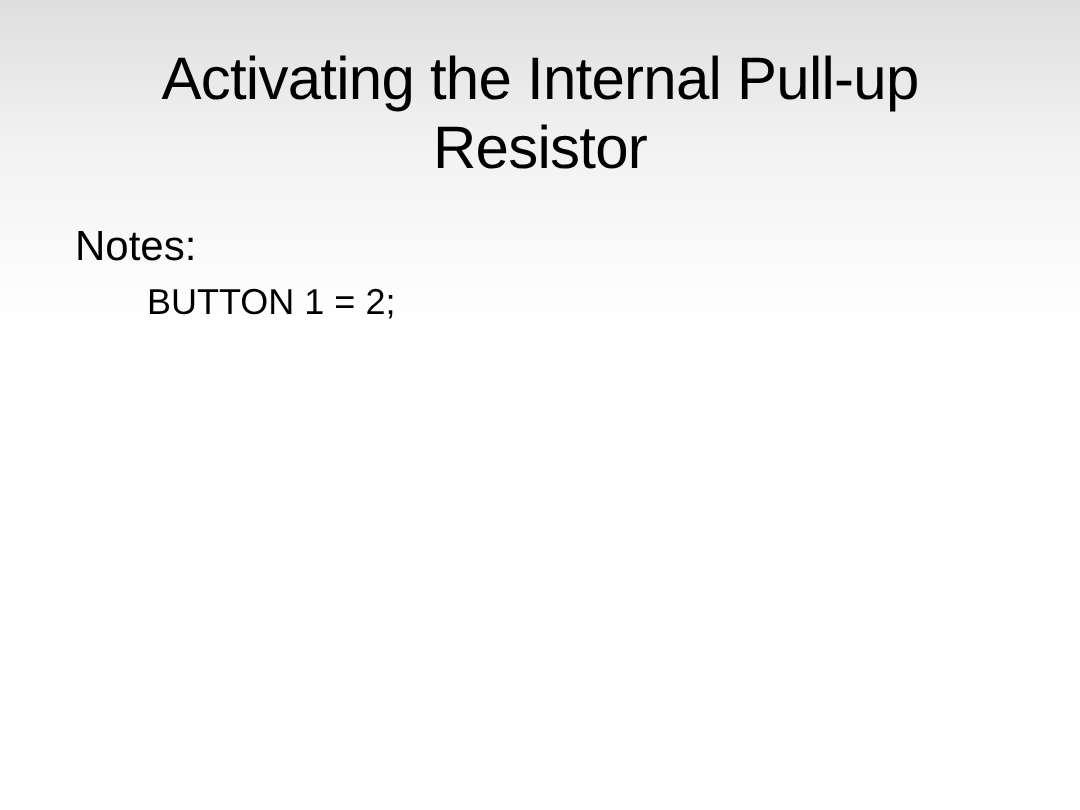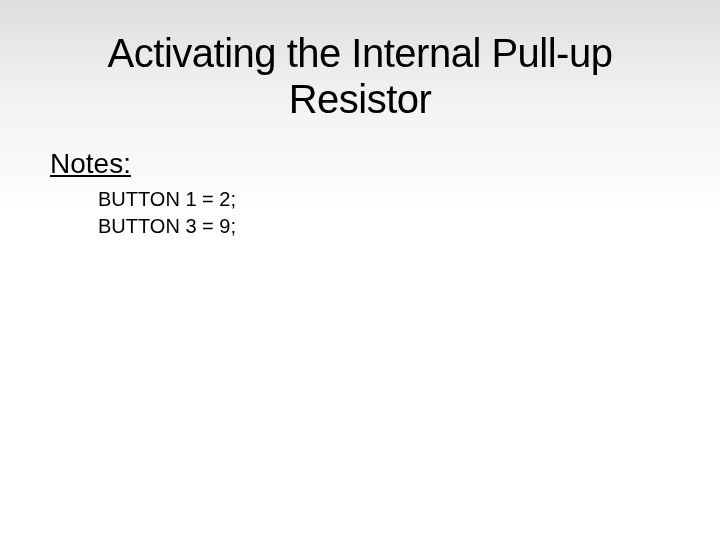--- a/index.html
+++ b/index.html
@@ -35,36 +35,34 @@
     line-height: 1.35;
     margin-bottom: 48px;
     white-space: pre;
     letter-spacing: -0.5px;
   }
   .bold { font-weight: bold; }
   .underline { text-decoration: underline; }
   .indent { padding-left: 36px; display: inline-block; }
   .notes-heading {
     font-size: 28px;
-    text-decoration: underline;
     margin-bottom: 6px;
   }
   .notes-list {
     padding-left: 48px;
-    font-size: 20px;
+    font-size: 24px;
     line-height: 1.35;
   }
 </style>
 </head>
 <body>
 
 <div class="slide">
 
   <h1 class="title">Activating the Internal Pull-up Resistor</h1>
 
 
   <div class="notes-heading">Notes:</div>
   <div class="notes-list">
     <div>BUTTON 1 = 2;</div>
-    <div>BUTTON 3 = 9;</div>
   </div>
 
 </div>
 
 </body></html>

